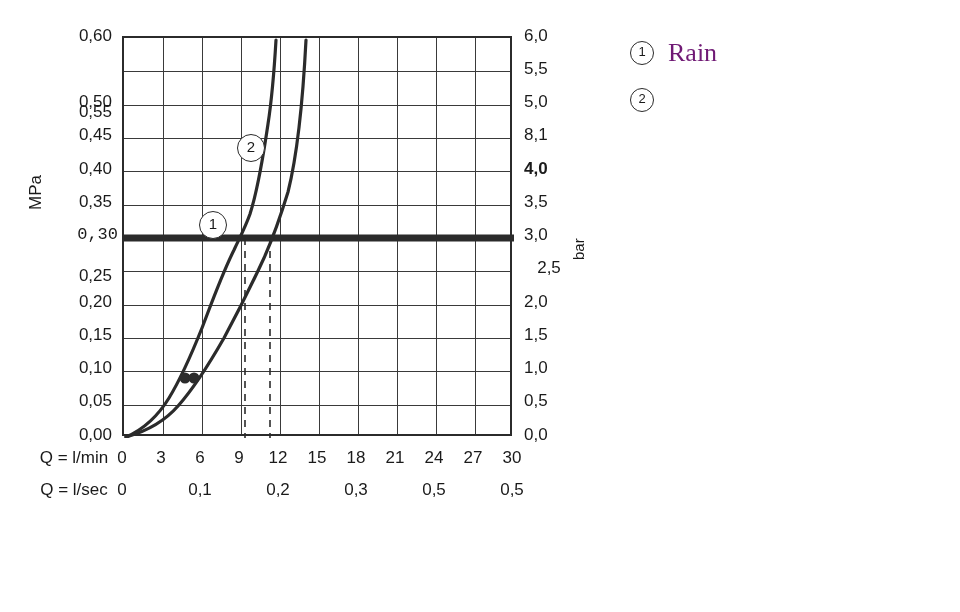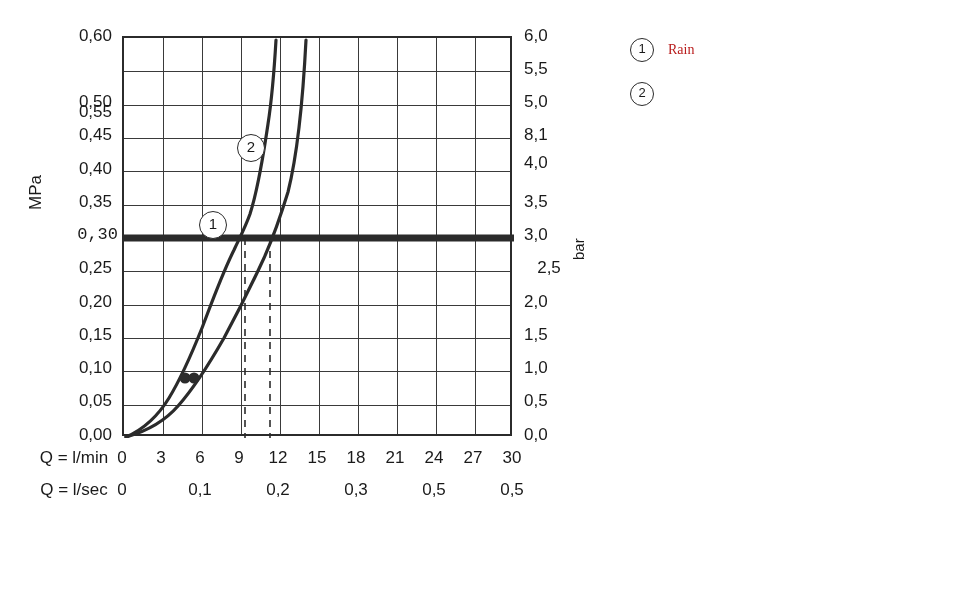--- a/index.html
+++ b/index.html
@@ -144,23 +144,23 @@
     border: 1.5px solid #2b2b2b;
     border-radius: 50%;
     font-size: 13px;
     font-family: "Liberation Sans", sans-serif;
     line-height: 20px;
     text-align: center;
     margin-right: 14px;
     flex: 0 0 auto;
   }
   .legend-text {
-    font-size: 14px;
+    font-size: 26px;
     font-family: "Liberation Serif", serif;
-    color: #b91c1c;
+    color: #701a75;
   }
 
   
   #caption {
     position: absolute;
     left: 30px;
     top: 525px;
     width: 900px;
     font-size: 21px;
     line-height: 31px;
@@ -179,32 +179,32 @@
 
     <div class="axis-title-right">bar</div>
 
     <div class="ytick-left" style="left:22px;  top:6px;">0,60</div>
     <div class="ytick-left" style="left:22px;  top:46px;margin-top:36px;">0,55</div>
     <div class="ytick-left" style="left:22px;  top:72px;">0,50</div>
     <div class="ytick-left" style="left:22px;  top:105px;">0,45</div>
     <div class="ytick-left" style="left:22px;  top:139px;">0,40</div>
     <div class="ytick-left" style="left:22px;  top:172px;">0,35</div>
     <div class="ytick-left" style="left:28px;  top:205px;font-family:Liberation Mono, monospace;">0,30</div>
-    <div class="ytick-left" style="left:22px;  top:238px;">0,25</div>
+    <div class="ytick-left" style="left:22px;  top:246px;">0,25</div>
     <div class="ytick-left" style="left:22px;  top:272px;">0,20</div>
     <div class="ytick-left" style="left:22px;  top:305px;">0,15</div>
     <div class="ytick-left" style="left:22px;  top:338px;">0,10</div>
     <div class="ytick-left" style="left:22px;  top:371px;">0,05</div>
     <div class="ytick-left" style="left:22px;  top:405px;">0,00</div>
 
     <div class="ytick-right" style="left:494px; top:6px;">6,0</div>
     <div class="ytick-right" style="left:494px; top:39px;">5,5</div>
     <div class="ytick-right" style="left:494px; top:72px;">5,0</div>
     <div class="ytick-right" style="left:494px; top:105px;">8,1</div>
-    <div class="ytick-right" style="left:494px; top:133px;">4,0</div>
+    <div class="ytick-right" style="left:494px; top:139px;font-weight:bold;">4,0</div>
     <div class="ytick-right" style="left:494px; top:172px;">3,5</div>
     <div class="ytick-right" style="left:494px; top:205px;">3,0</div>
     <div class="ytick-right" style="left:494px; top:238px;text-align:center;">2,5</div>
     <div class="ytick-right" style="left:494px; top:272px;">2,0</div>
     <div class="ytick-right" style="left:494px; top:305px;">1,5</div>
     <div class="ytick-right" style="left:494px; top:338px;">1,0</div>
     <div class="ytick-right" style="left:494px; top:371px;">0,5</div>
     <div class="ytick-right" style="left:494px; top:405px;">0,0</div>
 
     <div class="plot">

